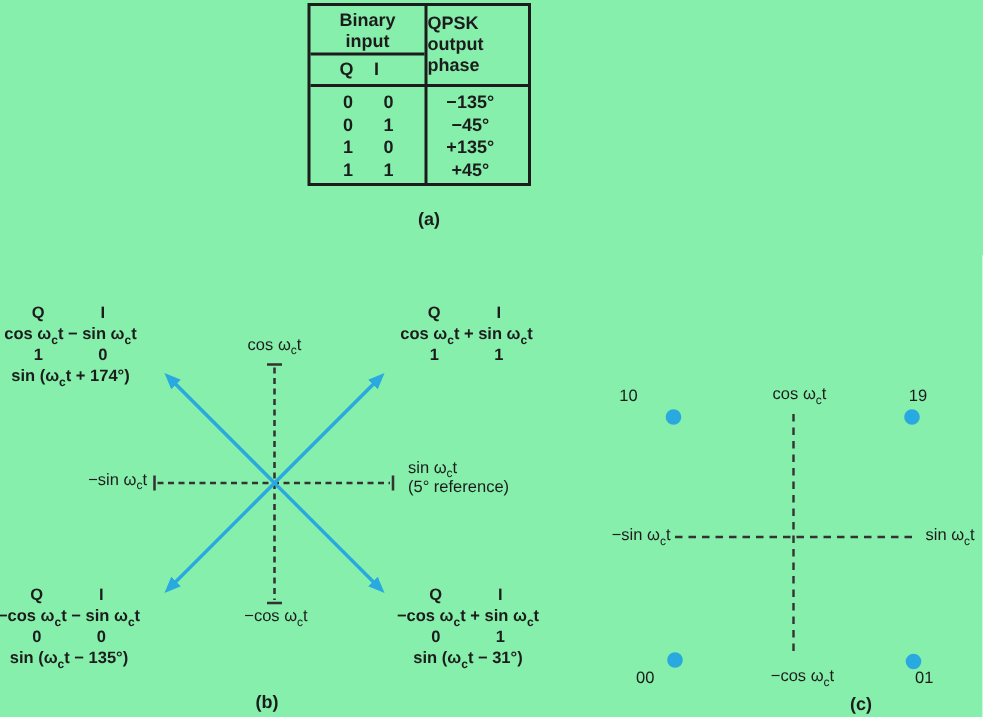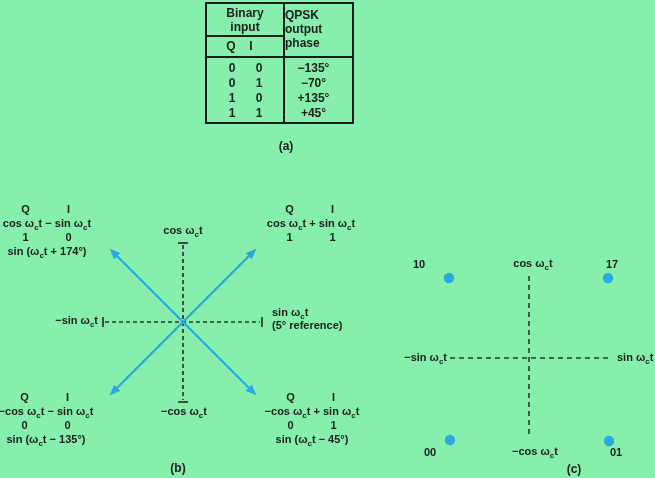--- a/index.html
+++ b/index.html
@@ -1,21 +1,21 @@
 <!DOCTYPE html>
 <html><head>
 <meta charset="utf-8">
 <style>
   html,body { margin:0; padding:0; background:#ffffff; }
   .canvas {
     position:relative; width:655px; height:478px; background:#86efac;
     font-family:"Liberation Sans", sans-serif; color:#1c1c1c; overflow:hidden;
   }
   .abs { position:absolute; }
-  .lbl { font-weight:bold; font-size:11px; line-height:13px; white-space:nowrap; }
+  .lbl { font-weight:normal; font-size:11px; line-height:13px; white-space:nowrap; }
   .cap { font-weight:bold; font-size:12px; text-align:center; }
   sub { font-size:8px; line-height:0; }
 
   
   .tbl {
     left:205px; top:2px; width:149px; height:122px;
     border:2.5px solid #1c1c1c; box-sizing:border-box;
     font-size:12px; font-weight:bold;
   }
   .tbl .divider { position:absolute; left:76px; top:0; width:2px; height:100%; background:#1c1c1c; }
@@ -95,21 +95,21 @@
 
     <div class="rows">
       <div class="trow">
         <span class="q">0</span>
         <span class="i">0</span>
         <span class="ph">−135°</span>
       </div>
       <div class="trow">
         <span class="q">0</span>
         <span class="i">1</span>
-        <span class="ph">−70°</span>
+        <span class="ph">−45°</span>
       </div>
       <div class="trow">
         <span class="q">1</span>
         <span class="i">0</span>
         <span class="ph">+135°</span>
       </div>
       <div class="trow">
         <span class="q">1</span>
         <span class="i">1</span>
         <span class="ph">+45°</span>
@@ -159,34 +159,34 @@
   <div class="abs quad" style="left:257px;top:390px">
     <div class="pair">
       <span>Q</span>
       <span>I</span>
     </div>
     <div><span>−cos ω</span><sub>c</sub><span>t + sin ω</span><sub>c</sub><span>t</span></div>
     <div class="pair">
       <span>0</span>
       <span>1</span>
     </div>
-    <div><span>sin (ω</span><sub>c</sub><span>t − 45°)</span></div>
+    <div><span>sin (ω</span><sub>c</sub><span>t − 31°)</span></div>
   </div>
 
   <div class="abs lbl" style="left:146px;top:224px;width:74px;text-align:center"><span>cos ω</span><sub>c</sub><span>t</span></div>
   <div class="abs lbl" style="left:144px;top:405px;width:80px;text-align:center"><span>−cos ω</span><sub>c</sub><span>t</span></div>
   <div class="abs lbl" style="left:18px;top:314px;width:80px;text-align:right"><span>−sin ω</span><sub>c</sub><span>t</span></div>
   <div class="abs lbl" style="left:272px;top:306px">
     <div><span>sin ω</span><sub>c</sub><span>t</span></div>
     <div>(5° reference)</div>
   </div>
   <div class="abs cap" style="left:150px;top:461px;width:56px">(b)</div>
 
   <div class="abs lbl" style="left:405px;top:258px;width:28px;text-align:center">10</div>
-  <div class="abs lbl" style="left:598px;top:258px;width:28px;text-align:center">17</div>
+  <div class="abs lbl" style="left:598px;top:258px;width:28px;text-align:center">19</div>
   <div class="abs lbl" style="left:424px;top:446px;width:28px;text-align:left">00</div>
   <div class="abs lbl" style="left:610px;top:446px;width:28px;">01</div>
 
   <div class="abs lbl" style="left:495px;top:257px;width:76px;text-align:center"><span>cos ω</span><sub>c</sub><span>t</span></div>
   <div class="abs lbl" style="left:496px;top:445px;width:78px;text-align:center"><span>−cos ω</span><sub>c</sub><span>t</span></div>
   <div class="abs lbl" style="left:365px;top:351px;width:82px;text-align:right"><span>−sin ω</span><sub>c</sub><span>t</span></div>
   <div class="abs lbl" style="left:617px;top:351px"><span>sin ω</span><sub>c</sub><span>t</span></div>
 
   <div class="abs cap" style="left:546px;top:462px;width:56px">(c)</div>
 

